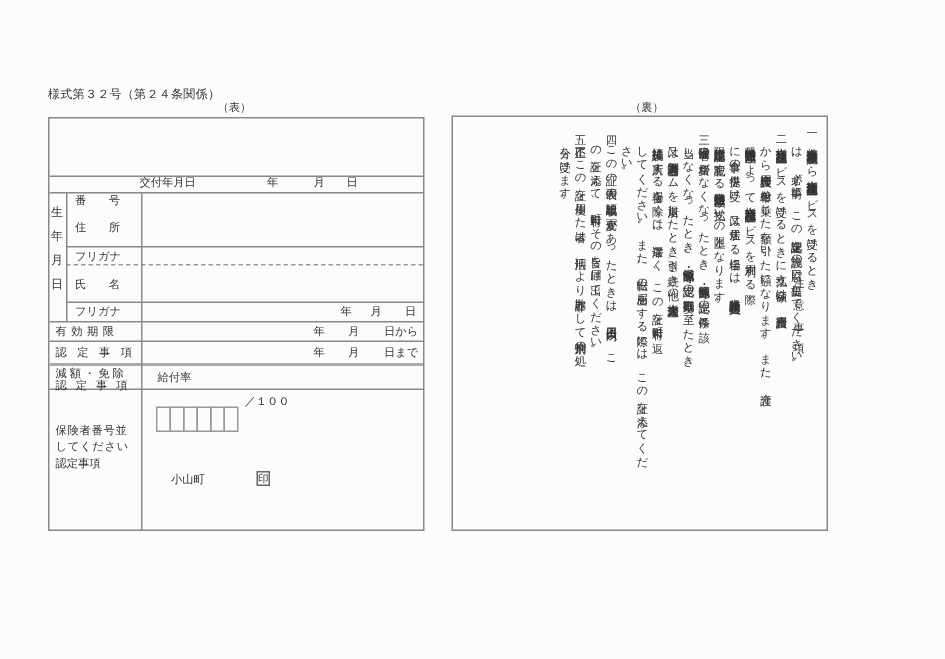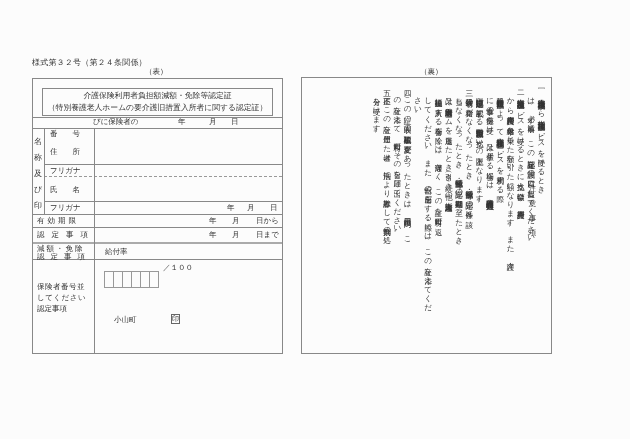--- a/index.html
+++ b/index.html
@@ -40,44 +40,40 @@
   .heading-v { position:absolute; left:225px; top:100px; writing-mode:vertical-rl; font-size:7.5px; letter-spacing:15px; }
 </style>
 </head>
 <body>
 
 <div class="abs form-no">様式第３２号（第２４条関係）</div>
 <div class="abs side-label front-label">（表）</div>
 <div class="abs side-label back-label">（裏）</div>
 
 <div class="abs front">
-  <div class="title-box">
-    <div>介護保険利用者負担額減額・免除等認定証</div>
-    <div>（特別養護老人ホームの要介護旧措置入所者に関する認定証）</div>
-  </div>
   <div class="issue-row">
-    <span class="lbl">びに保険者の</span>
+    <span class="lbl">交付年月日</span>
     <span class="d" style="left:145px">年</span>
     <span class="d" style="left:176px">月</span>
     <span class="d" style="left:198px">日</span>
   </div>
 
   <div class="hline" style="top:38px;width:249px"></div>
   <div class="hline" style="top:49px;width:249px;left:0"></div>
   <div class="hline" style="top:85px;left:11px;width:238px"></div>
   <div class="dash" style="top:97px;left:11px;width:238px"></div>
   <div class="hline" style="top:122px;left:11px;width:238px"></div>
   <div class="hline" style="top:135px;width:249px"></div>
   <div class="hline" style="top:148px;width:249px"></div>
   <div class="hline" style="top:163px;width:249px;border-top:2px solid #aaa"></div>
   <div class="hline" style="top:180px;width:249px"></div>
   <div class="vline" style="left:11px;top:49px;height:86px"></div>
   <div class="vline" style="left:61px;top:49px;height:226px"></div>
 
-  <div class="vertical-hi" style="left:0px;top:55px">名称及び印</div>
+  <div class="vertical-hi" style="left:0px;top:55px">生年月日</div>
 
   <div class="cell-txt" style="left:17px;top:50px">番　　号</div>
   <div class="cell-txt" style="left:17px;top:68px">住　　所</div>
   <div class="cell-txt" style="left:17px;top:87px">フリガナ</div>
   <div class="cell-txt" style="left:17px;top:106px">氏　　名</div>
   <div class="cell-txt" style="left:17px;top:124px">フリガナ</div>
   <div class="cell-txt" style="left:194px;top:124px">年</div>
   <div class="cell-txt" style="left:214px;top:124px">月</div>
   <div class="cell-txt" style="left:237px;top:124px">日</div>
 

